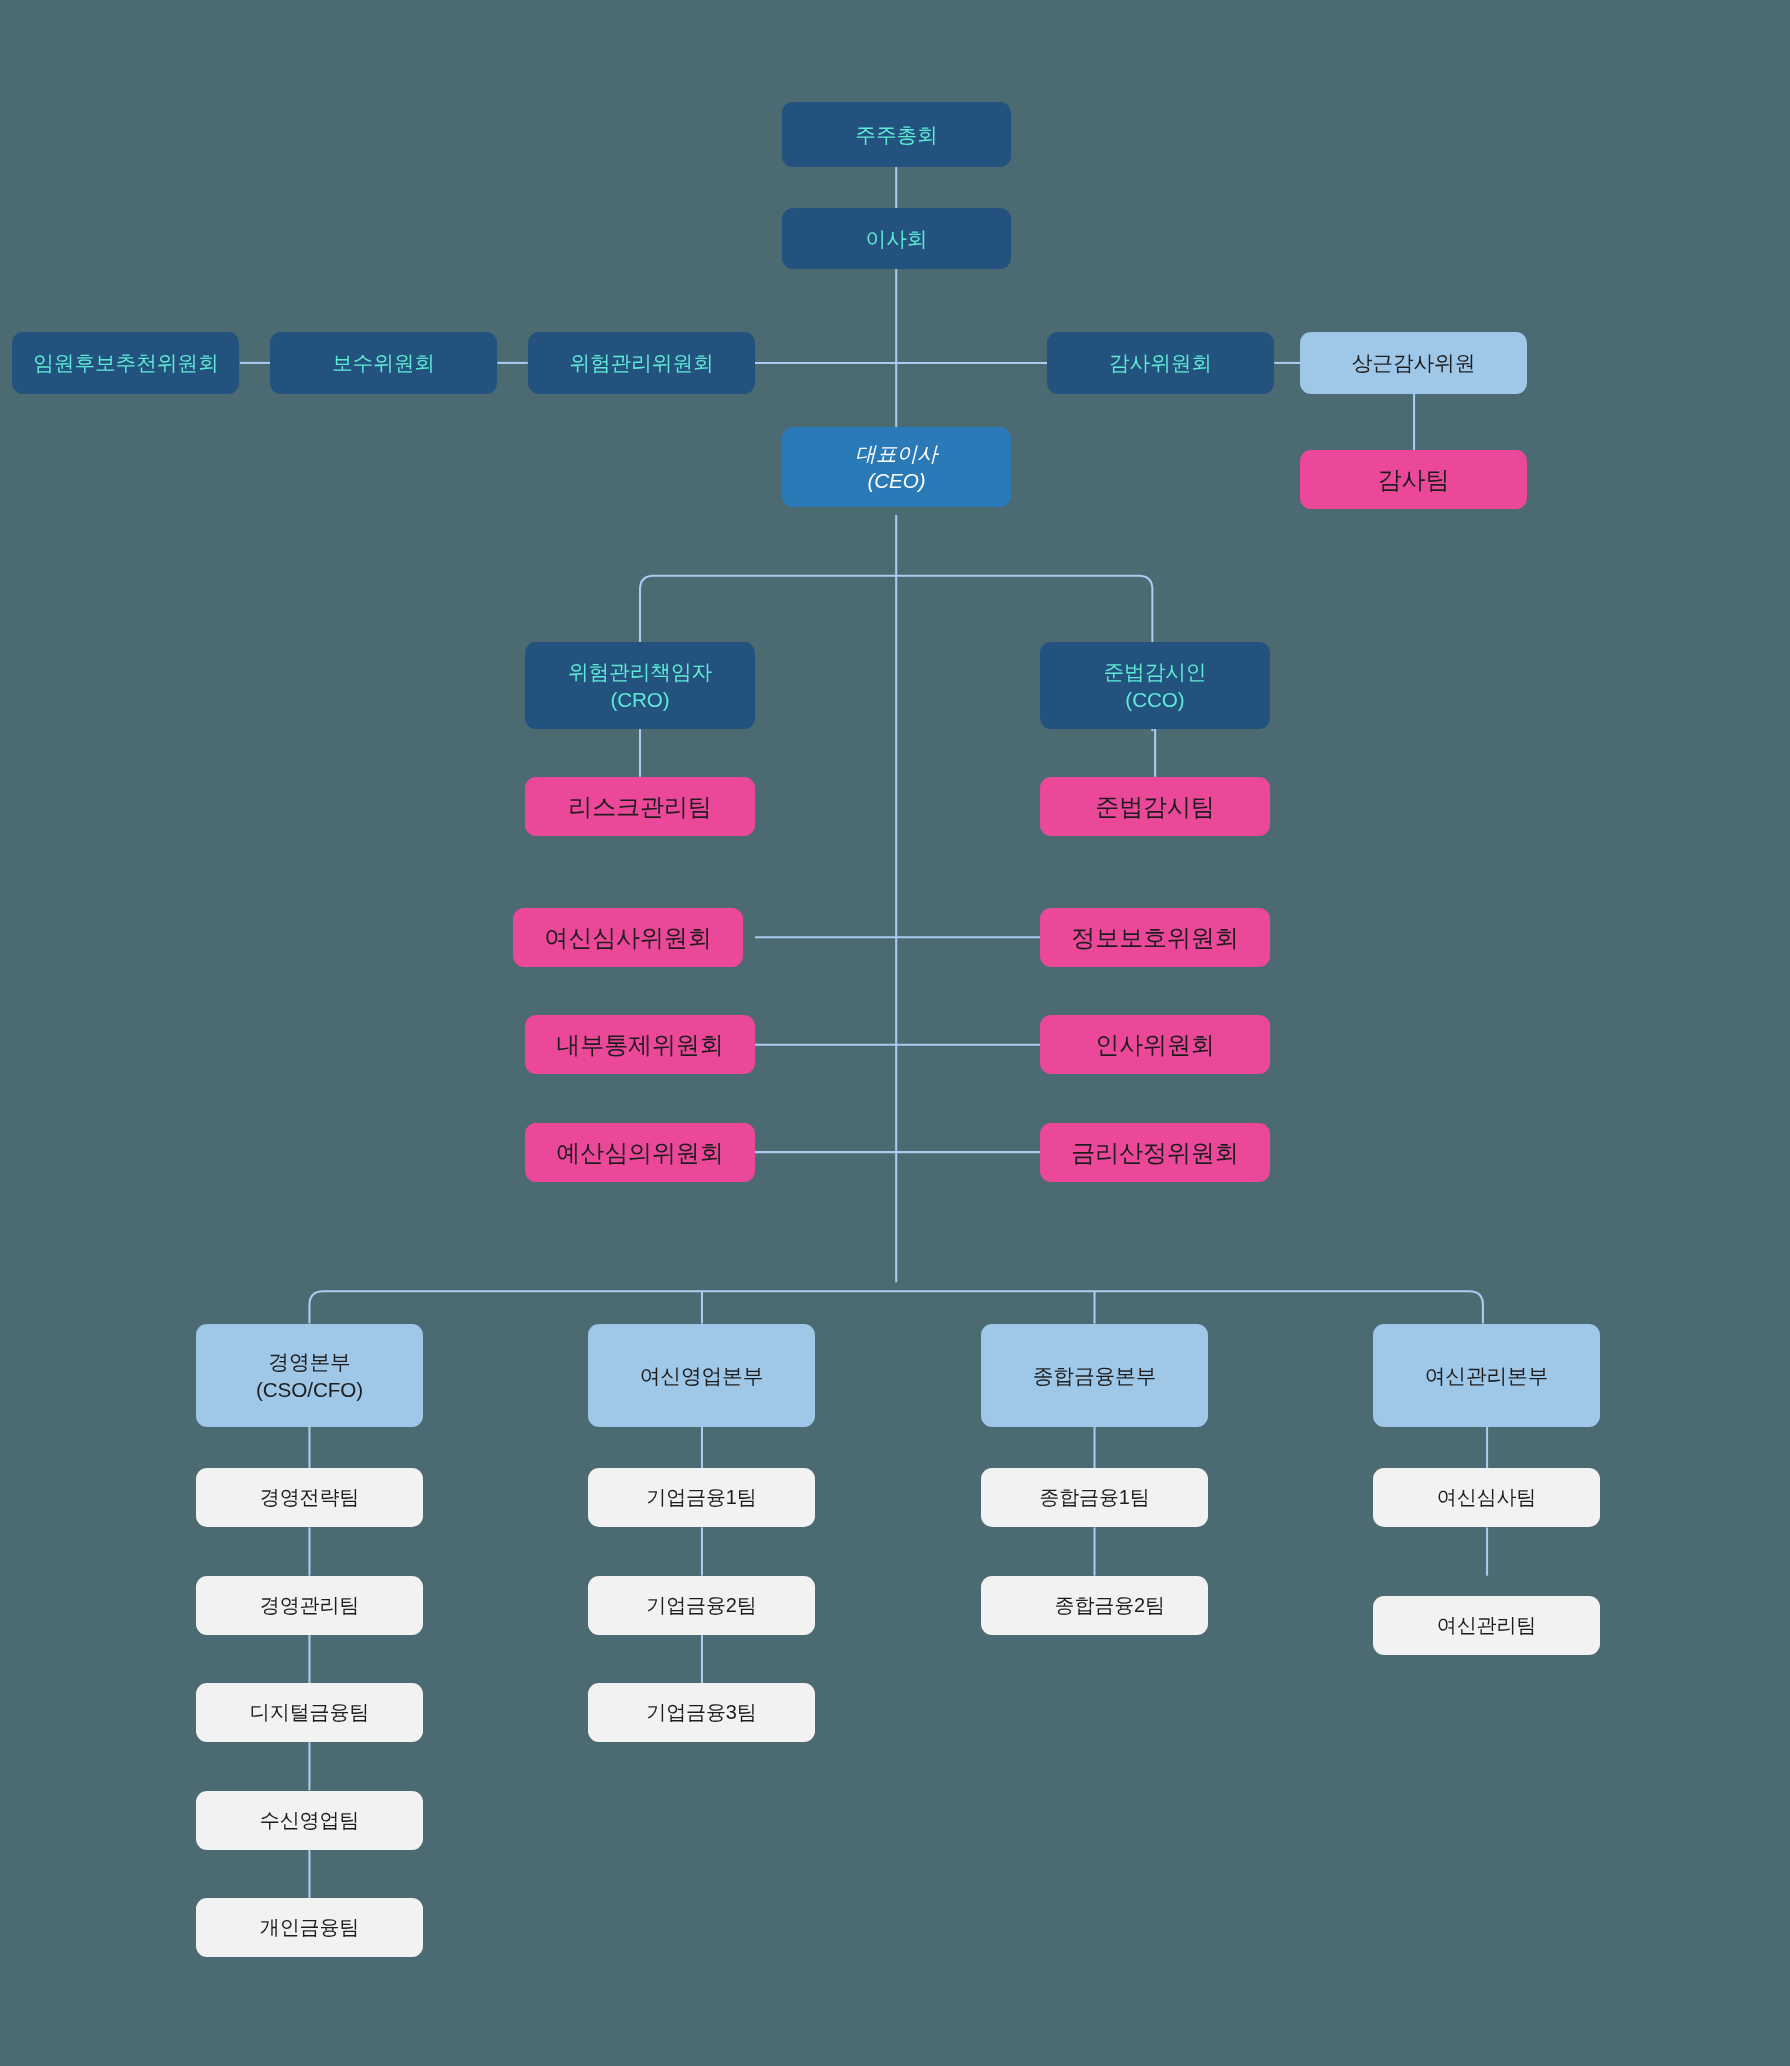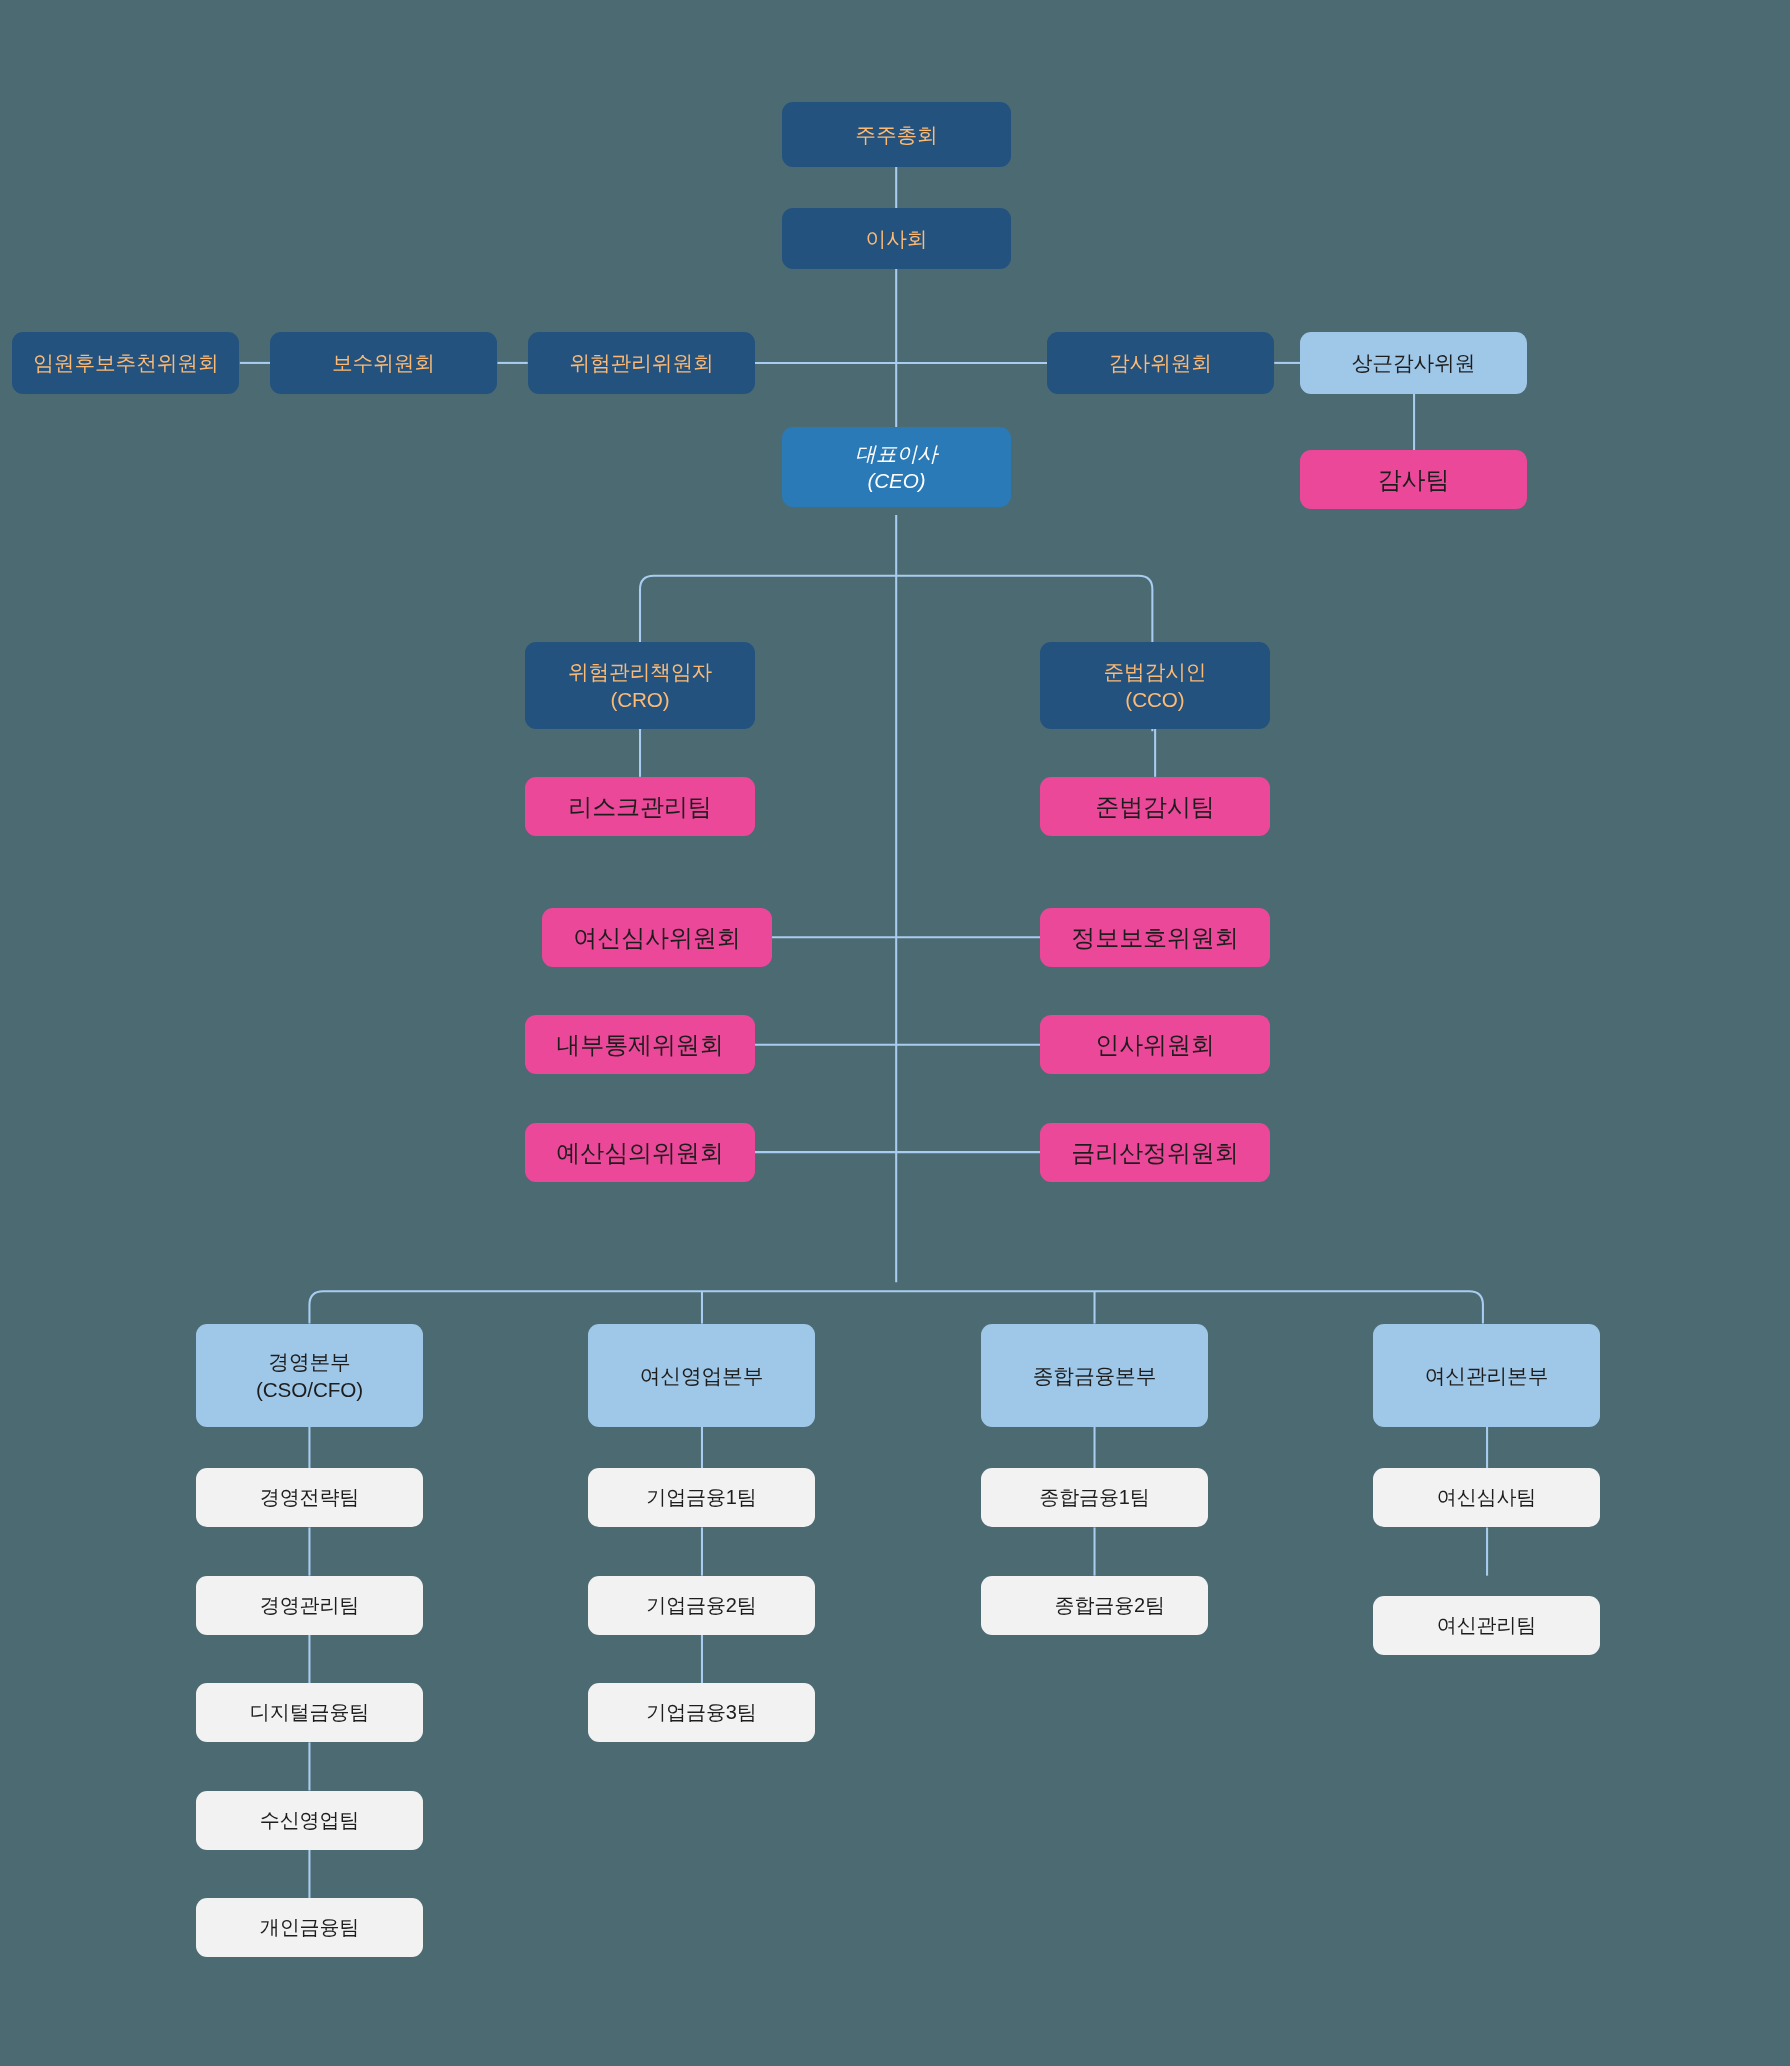--- a/index.html
+++ b/index.html
@@ -39,21 +39,21 @@
     border-radius: 11px;
     z-index: 2;
     line-height: 1.32;
     white-space: pre-line;
     padding: 2.8px 5.5px;
     letter-spacing: -0.1px;
   }
   
   .t-dark {
     background: #23527f;
-    color: #fdba74;
+    color: #5eead4;
     font-size: 20.7px;
     font-weight: 400;
   }
   .t-ceo {
     background: #2b7ab8;
     color: #ffffff;
     font-size: 20.7px;
     font-weight: 400;
   }
   .t-mid {
@@ -119,21 +119,21 @@
     <div class="node t-mid" style="left: 1300px; top: 332px; width: 227px; height: 62px;">상근감사위원</div>
     <div class="node t-pale" style="left: 1300px; top: 450px; width: 227px; height: 59px;">감사팀</div>
     <div class="node t-ceo" style="left: 782px; top: 427px; width: 229px; height: 80px; font-style: italic;">대표이사
 (CEO)</div>
     <div class="node t-dark" style="left: 525px; top: 642px; width: 230px; height: 87px;">위험관리책임자
 (CRO)</div>
     <div class="node t-dark" style="left: 1040px; top: 642px; width: 230px; height: 87px;">준법감시인
 (CCO)</div>
     <div class="node t-pale" style="left: 525px; top: 777px; width: 230px; height: 59px;">리스크관리팀</div>
     <div class="node t-pale" style="left: 1040px; top: 777px; width: 230px; height: 59px;">준법감시팀</div>
-    <div class="node t-pale" style="left: 542px; top: 908px; width: 230px; height: 59px;">여신심사위원회</div>
+    <div class="node t-pale" style="left: 513px; top: 908px; width: 230px; height: 59px;">여신심사위원회</div>
     <div class="node t-pale" style="left: 1040px; top: 908px; width: 230px; height: 59px;">정보보호위원회</div>
     <div class="node t-pale" style="left: 525px; top: 1015px; width: 230px; height: 59px;">내부통제위원회</div>
     <div class="node t-pale" style="left: 1040px; top: 1015px; width: 230px; height: 59px;">인사위원회</div>
     <div class="node t-pale" style="left: 525px; top: 1123px; width: 230px; height: 59px;">예산심의위원회</div>
     <div class="node t-pale" style="left: 1040px; top: 1123px; width: 230px; height: 59px;">금리산정위원회</div>
     <div class="node t-mid" style="left: 196px; top: 1324px; width: 227px; height: 103px;">경영본부
 (CSO/CFO)</div>
     <div class="node t-mid" style="left: 588px; top: 1324px; width: 227px; height: 103px; text-align: right;">여신영업본부</div>
     <div class="node t-mid" style="left: 981px; top: 1324px; width: 227px; height: 103px;">종합금융본부</div>
     <div class="node t-mid" style="left: 1373px; top: 1324px; width: 227px; height: 103px;">여신관리본부</div>

